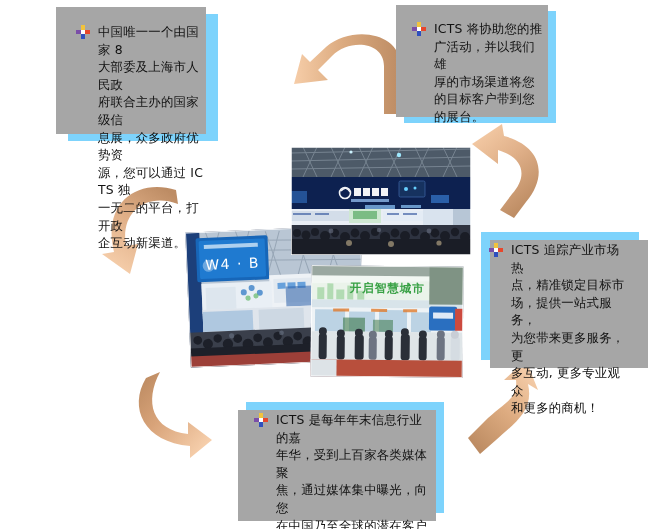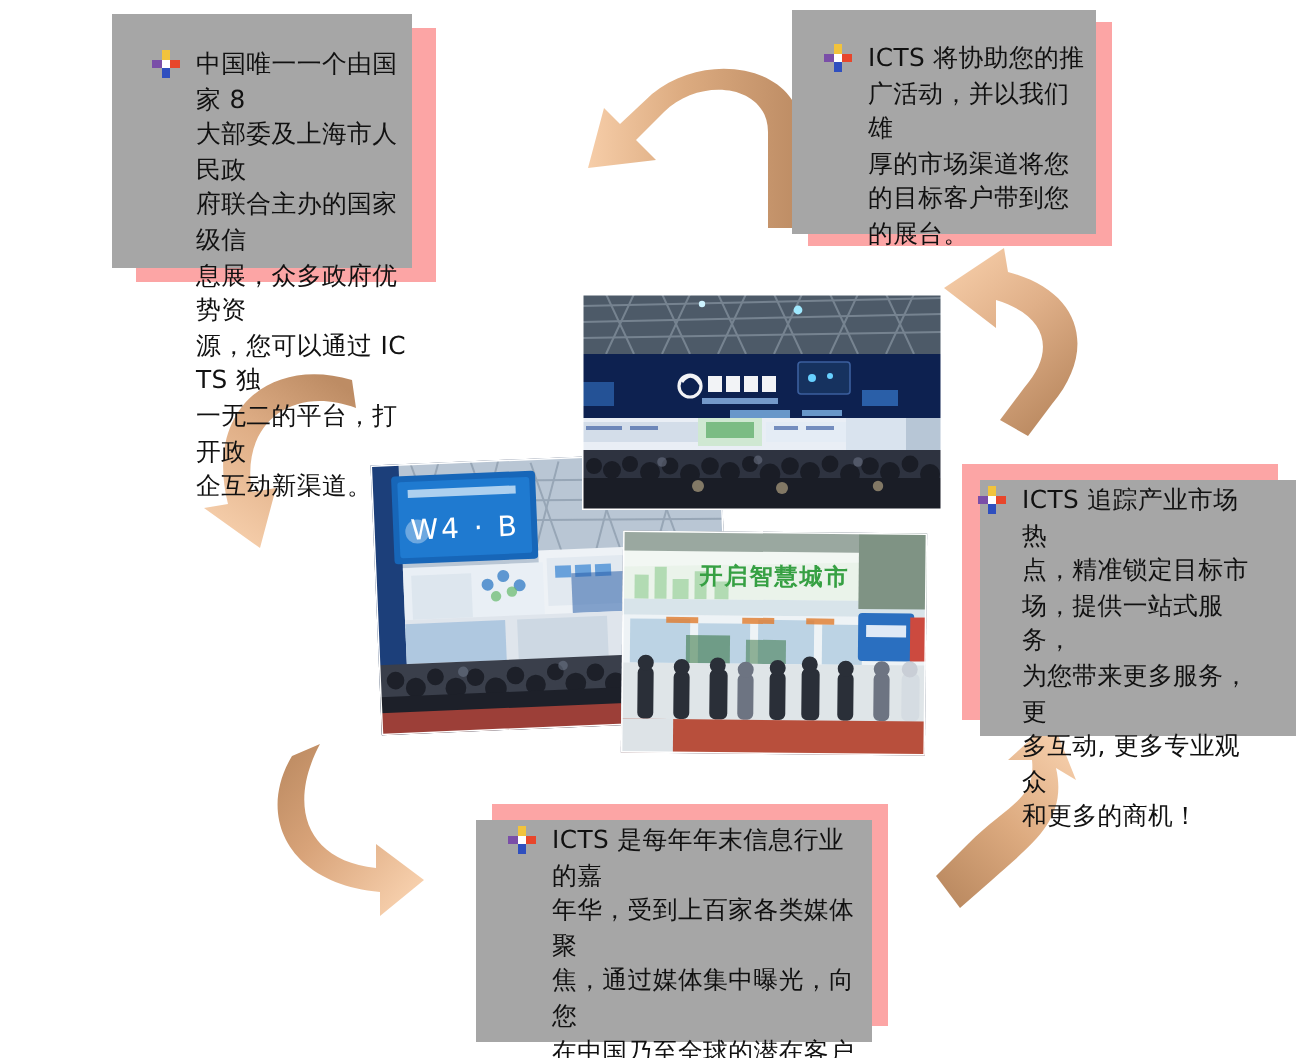--- a/index.html
+++ b/index.html
@@ -18,21 +18,21 @@
   #stage {
     position: absolute;
     left: 0; top: 0;
     width: 657px;
     height: 529px;
   }
 
   
   .callout {
     position: absolute;
-    background: #fca5a5;
+    background: #7dd3fc;
     box-sizing: border-box;
     padding: 9px 10px 9px 8px;
     display: flex;
     align-items: flex-start;
     z-index: 30;
   }
   .callout .shadow-layer {
     position: absolute;
     background: #a6a6a6;
     z-index: -1;

